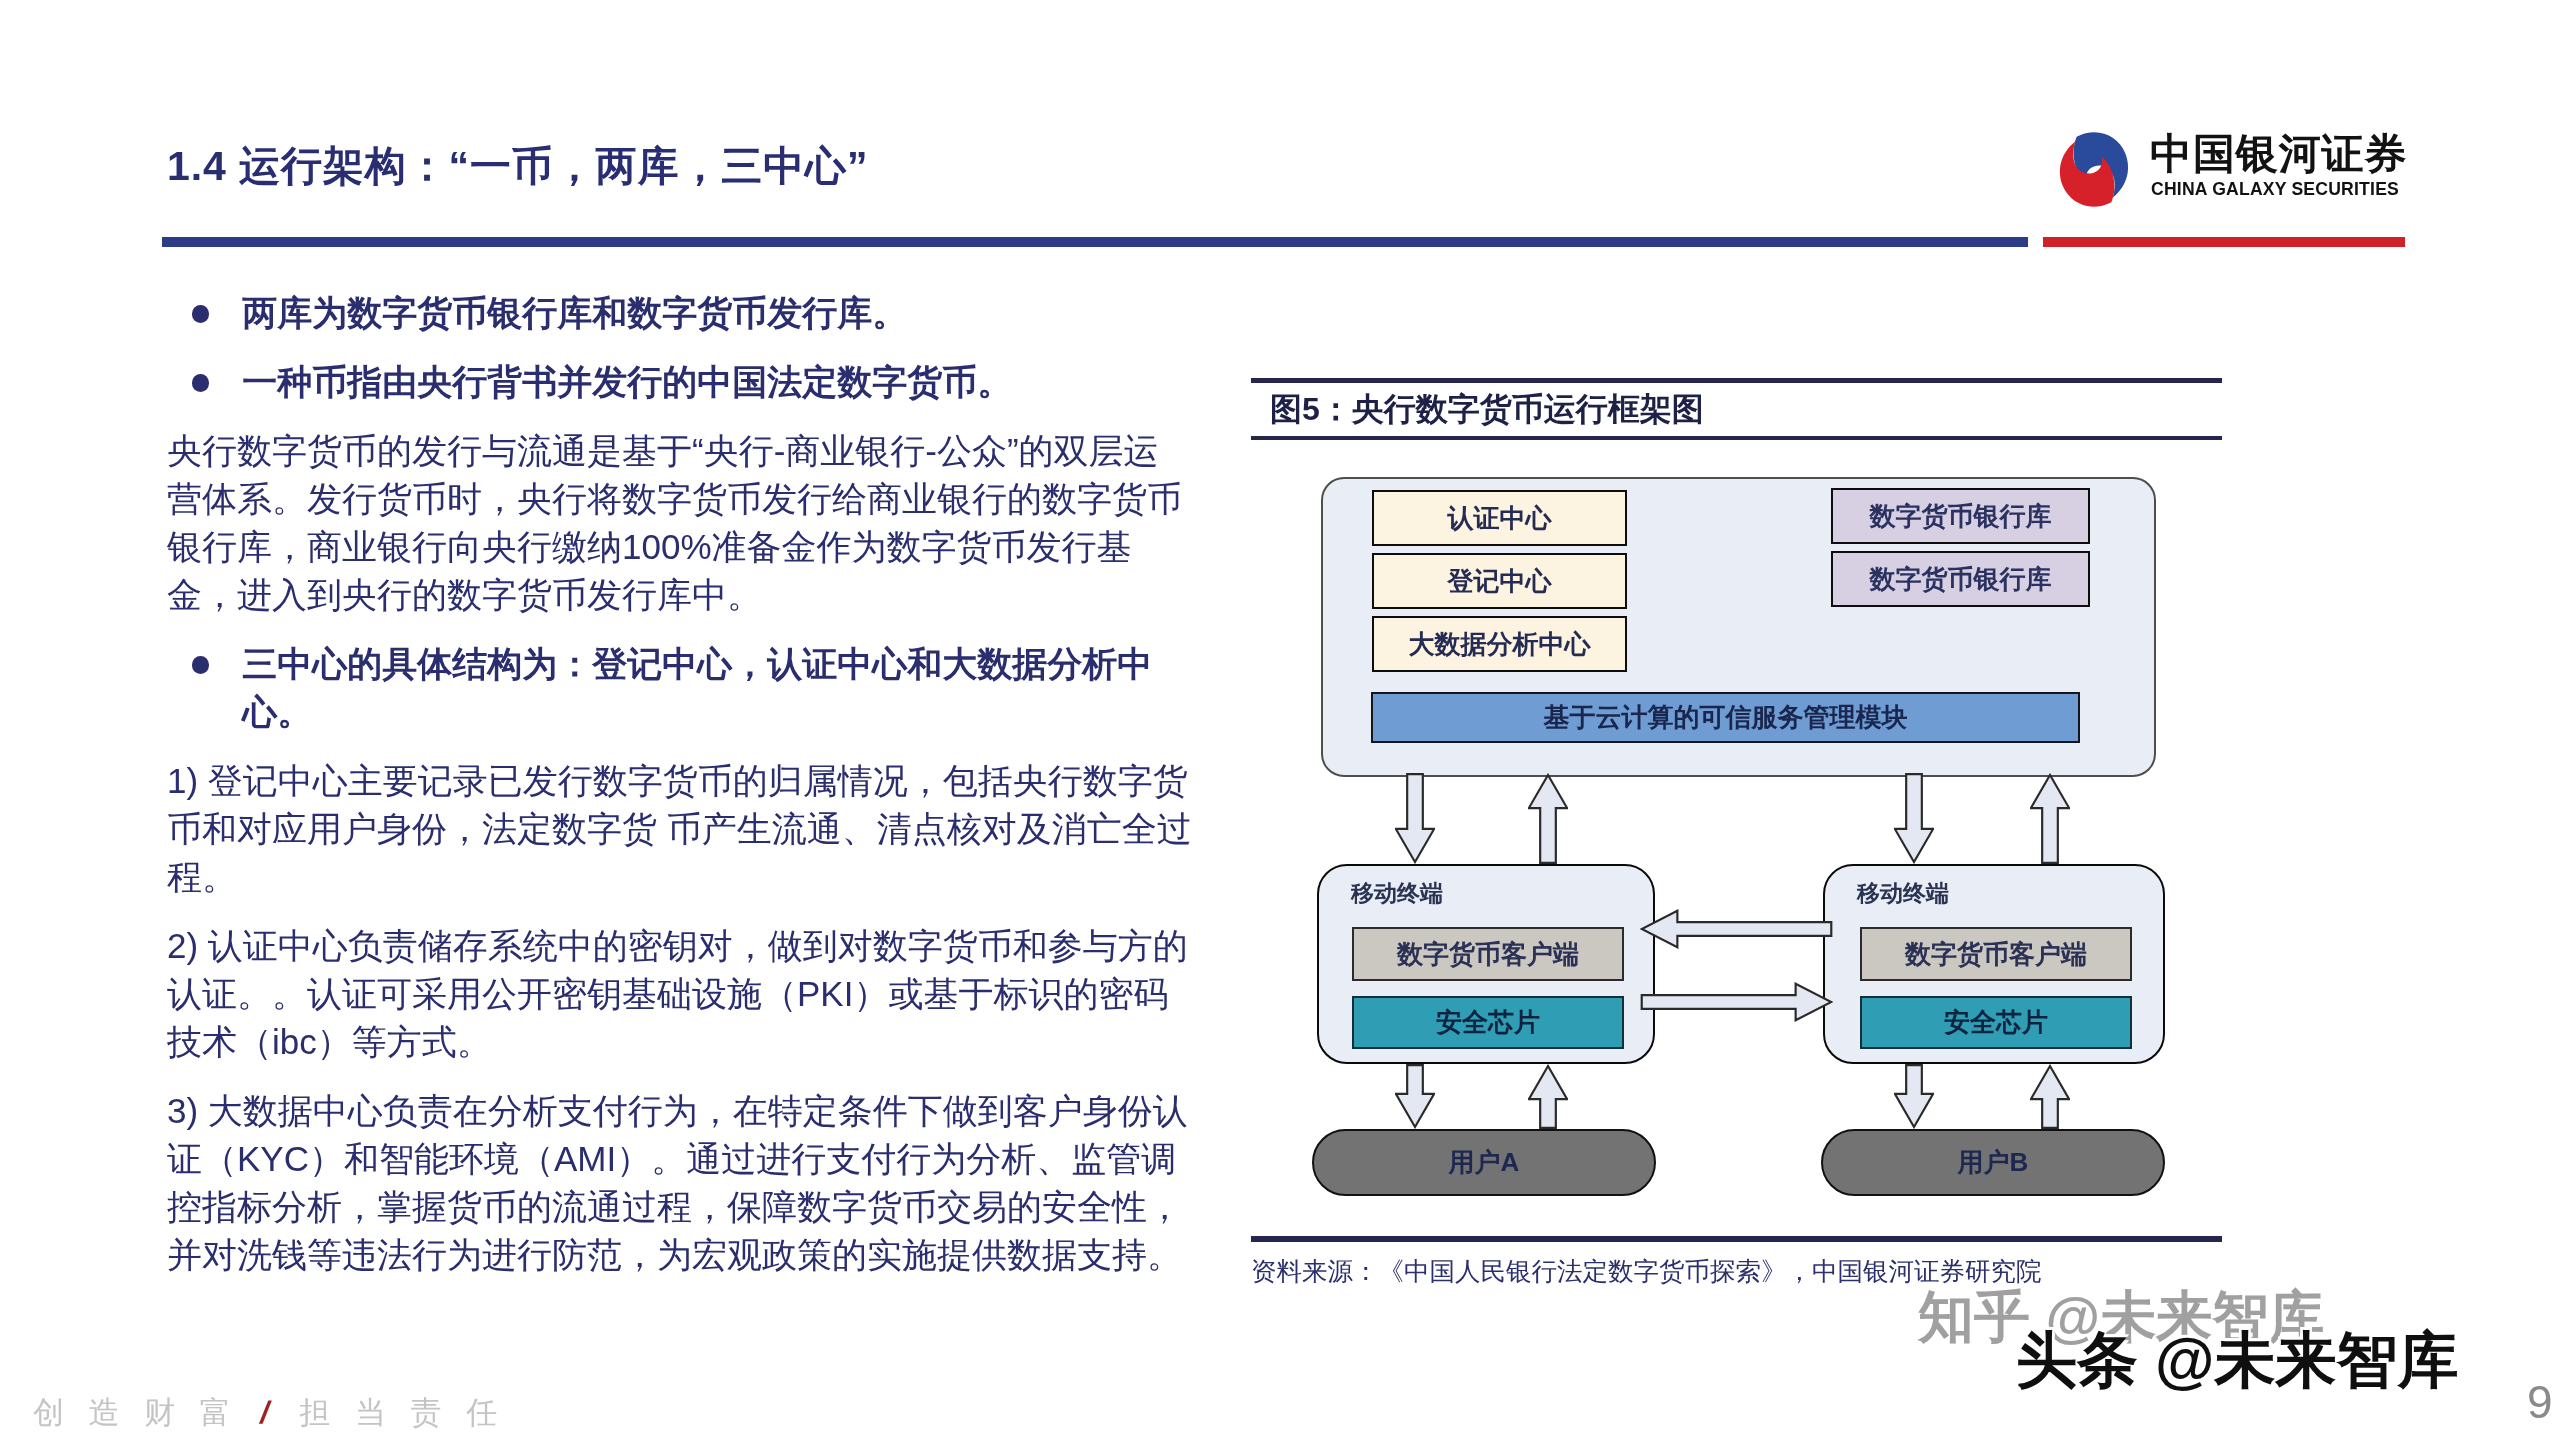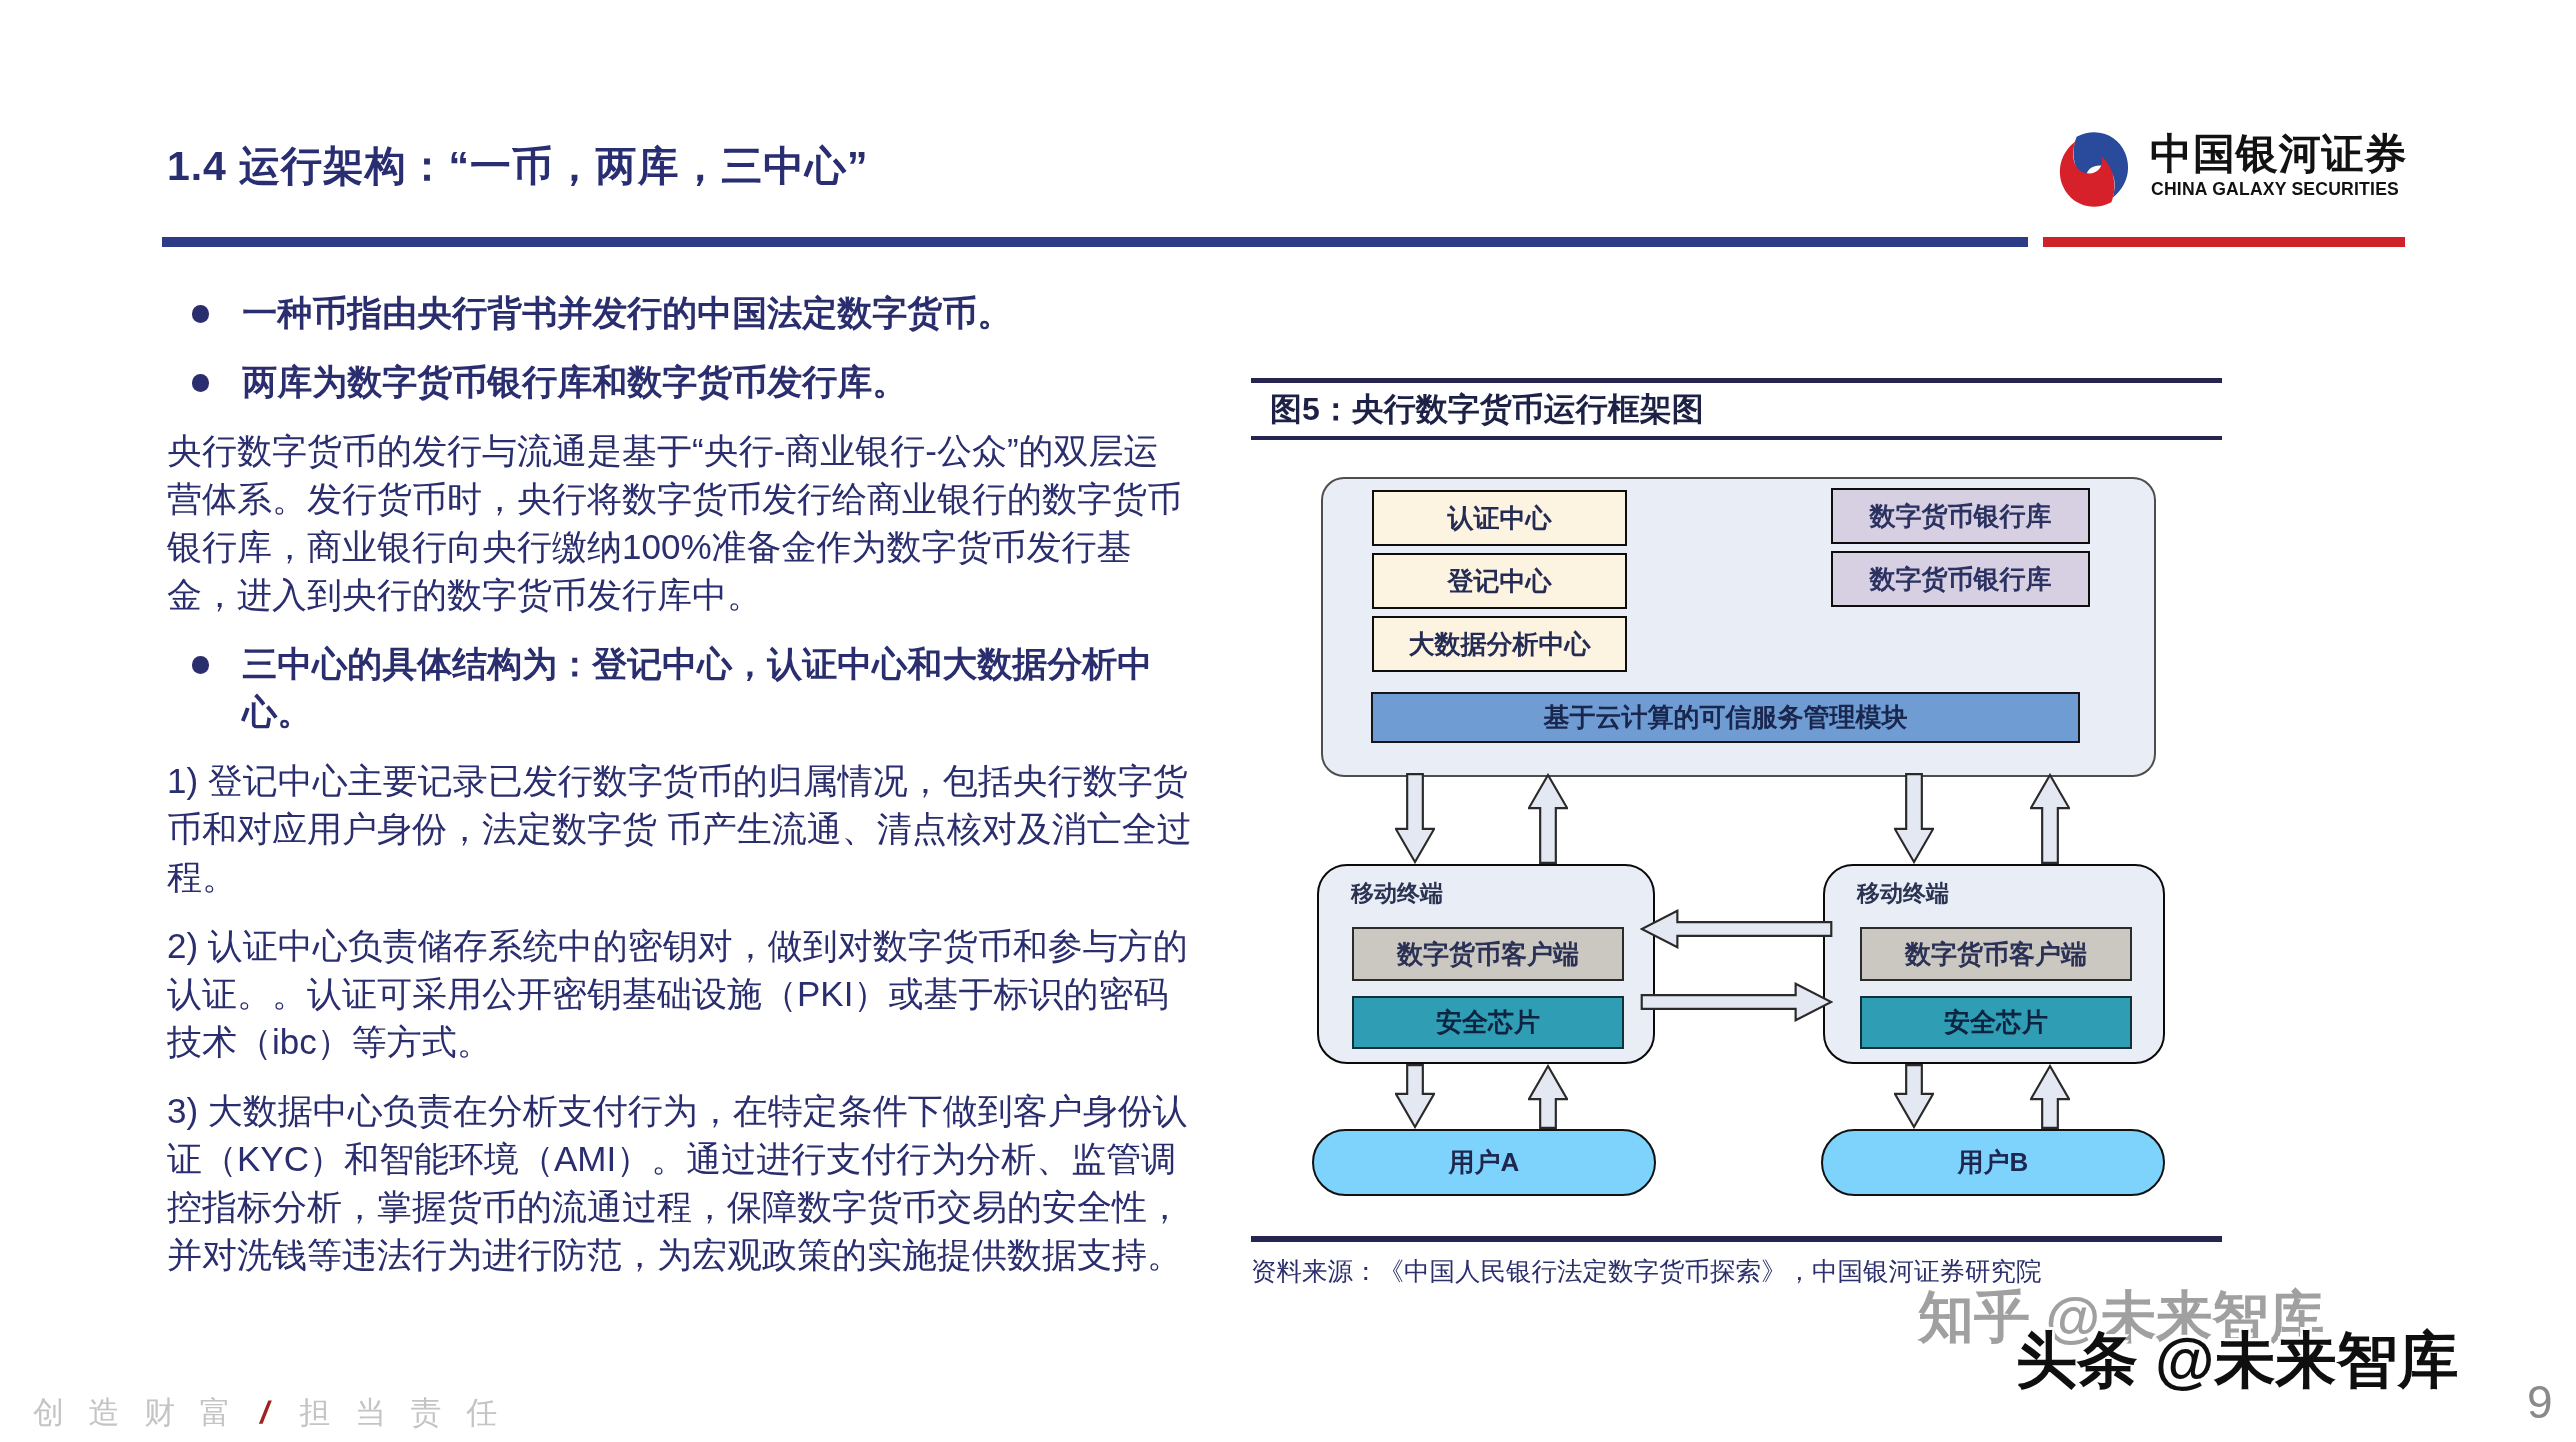--- a/index.html
+++ b/index.html
@@ -32,21 +32,21 @@
   .dgm-box{position:absolute;display:flex;align-items:center;justify-content:center;
            font-size:26px;font-weight:bold;box-sizing:border-box;}
   .cream{background:#fdf3e1;border:2.6px solid #0d0d0d;color:#252c54;}
   .purple{background:#d7d0e2;border:2.6px solid #0d0d0d;color:#2b3160;}
   .bluebar{background:#6f9cd3;border:2.6px solid #15161c;color:#19264e;}
   .grayclient{background:#cbc7c1;border:2.6px solid #2b2b2b;color:#2b3055;}
   .tealchip{background:#2f9db3;border:2.6px solid #143039;color:#0e2340;}
 
   .terminal{position:absolute;width:338px;height:200px;background:#e9edf5;border:2.6px solid #0a0a0a;border-radius:30px;box-sizing:border-box;}
   .terminal-label{position:absolute;left:32px;top:12.3px;font-size:23px;font-weight:bold;color:#2a3352;}
-  .pill{position:absolute;width:344px;height:67px;background:#7dd3fc;border:2.6px solid #111;border-radius:35px;
+  .pill{position:absolute;width:344px;height:67px;background:#737373;border:2.6px solid #111;border-radius:35px;
         display:flex;align-items:center;justify-content:center;font-size:26px;font-weight:bold;color:#1e2750;box-sizing:border-box;}
   .arrow{position:absolute;}
 
   
   .slogan{position:absolute;left:33px;top:1392px;font-size:31px;color:#c4c4c4;letter-spacing:8px;}
   .slogan .slash{color:#9b2320;font-weight:bold;display:inline-block;transform:skewX(-12deg);margin:0 5.3px;}
   .wm-gray{position:absolute;left:1918px;top:1280px;font-size:56px;font-weight:bold;color:#a0a0a0;white-space:nowrap;}
   .wm-black{position:absolute;left:2016px;top:1320px;font-size:61px;font-weight:bold;color:#0f0f0f;white-space:nowrap;
             text-shadow:-2.6px -2.6px 0 #fff,2.6px -2.6px 0 #fff,-2.6px 2.6px 0 #fff,2.6px 2.6px 0 #fff;}
   .page-num{position:absolute;left:2527px;top:1375px;font-size:46px;color:#8a8a8a;}
@@ -69,26 +69,26 @@
     <div class="logo-en">CHINA GALAXY SECURITIES</div>
   </div>
 
   <div class="rule-navy"></div>
   <div class="rule-red"></div>
 
   <div class="left-col">
 
     <div class="bullet-row">
       <span class="dot"></span>
-      <span>一种币指由央行背书并发行的中国法定数字货币。</span>
+      <span>两库为数字货币银行库和数字货币发行库。</span>
     </div>
 
     <div class="bullet-row">
       <span class="dot"></span>
-      <span>两库为数字货币银行库和数字货币发行库。</span>
+      <span>一种币指由央行背书并发行的中国法定数字货币。</span>
     </div>
 
     <div class="para">央行数字货币的发行与流通是基于“央行-商业银行-公众”的双层运营体系。发行货币时，央行将数字货币发行给商业银行的数字货币银行库，商业银行向央行缴纳100%准备金作为数字货币发行基金，进入到央行的数字货币发行库中。</div>
 
     <div class="bullet-row">
       <span class="dot"></span>
       <span>三中心的具体结构为：登记中心，认证中心和大数据分析中心。</span>
     </div>
 
     <div class="para">1) 登记中心主要记录已发行数字货币的归属情况，包括央行数字货币和对应用户身份，法定数字货 币产生流通、清点核对及消亡全过程。</div>

